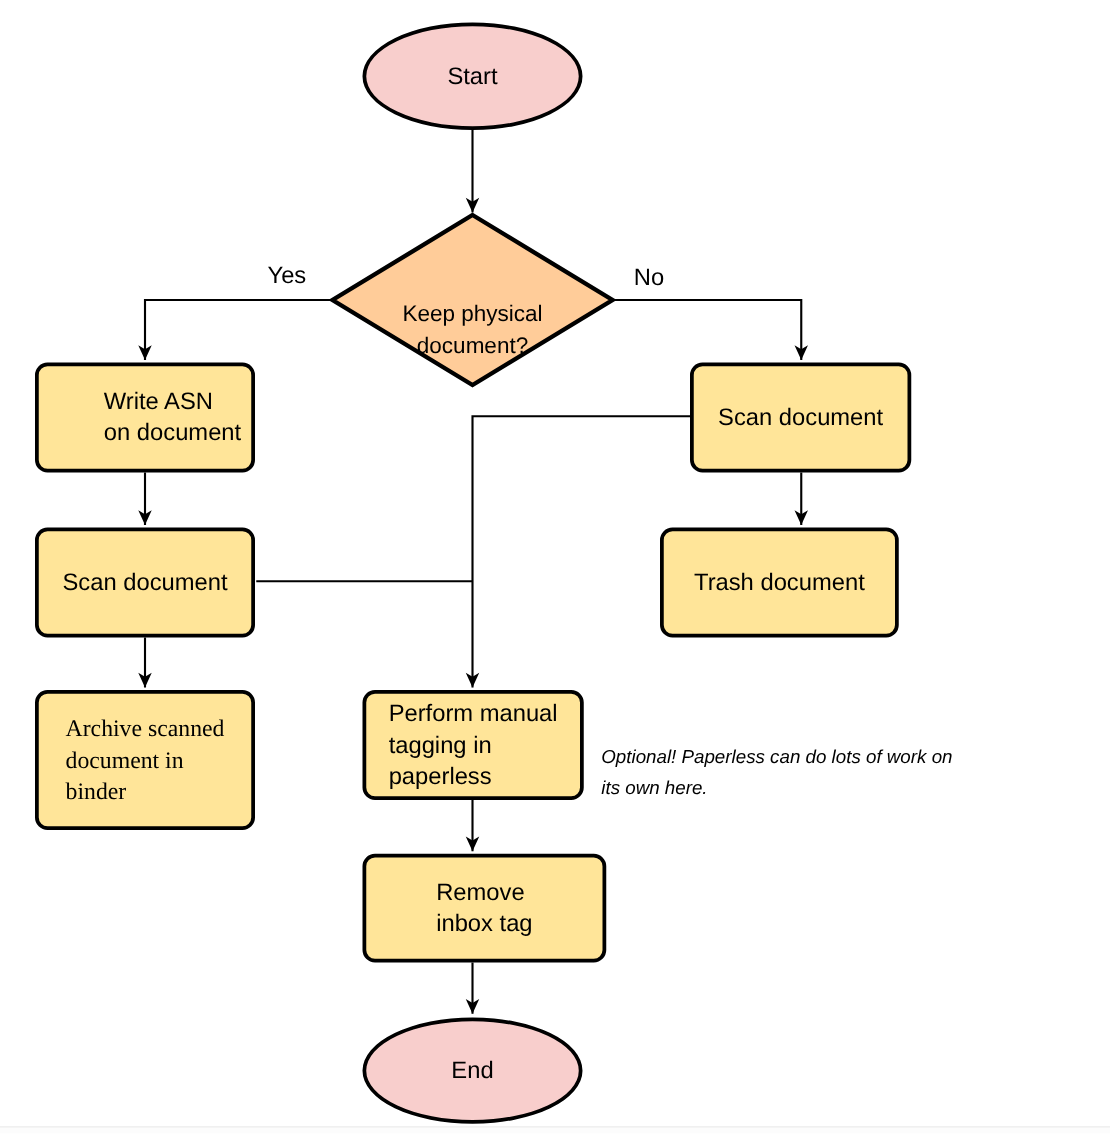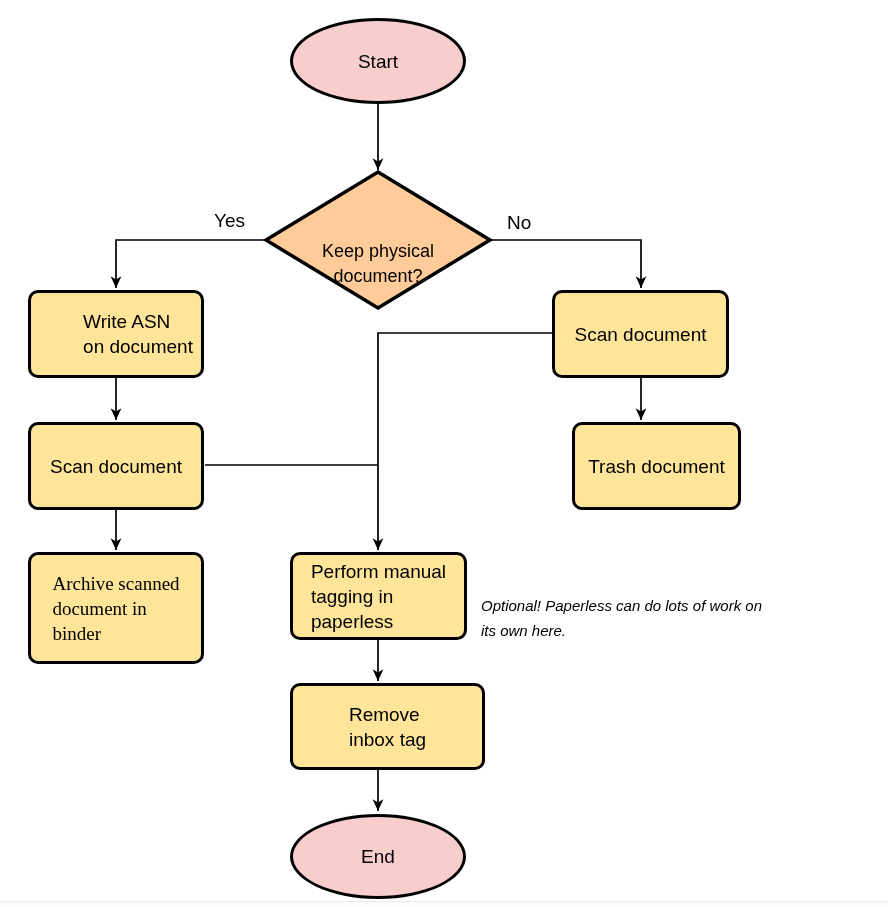--- a/index.html
+++ b/index.html
@@ -128,21 +128,21 @@
   <div class="node process" style="left:28px; top:552px; width:176px; height:112px;font-family:Liberation Serif, serif;">
     <span class="node-label">Archive scanned
 document in
 binder</span>
   </div>
 
   <div class="node process" style="left:552px; top:290px; width:177px; height:88px;">
     <span class="node-label">Scan document</span>
   </div>
 
-  <div class="node process" style="left:572px; top:422px; width:169px; height:88px;">
+  <div class="node process" style="left:528px; top:422px; width:191px; height:88px;">
     <span class="node-label">Trash document</span>
   </div>
 
   <div class="node process" style="left:290px; top:552px; width:177px; height:88px;">
     <span class="node-label">Perform manual
 tagging in
 paperless</span>
   </div>
 
   <div class="note">Optional! Paperless can do lots of work on

